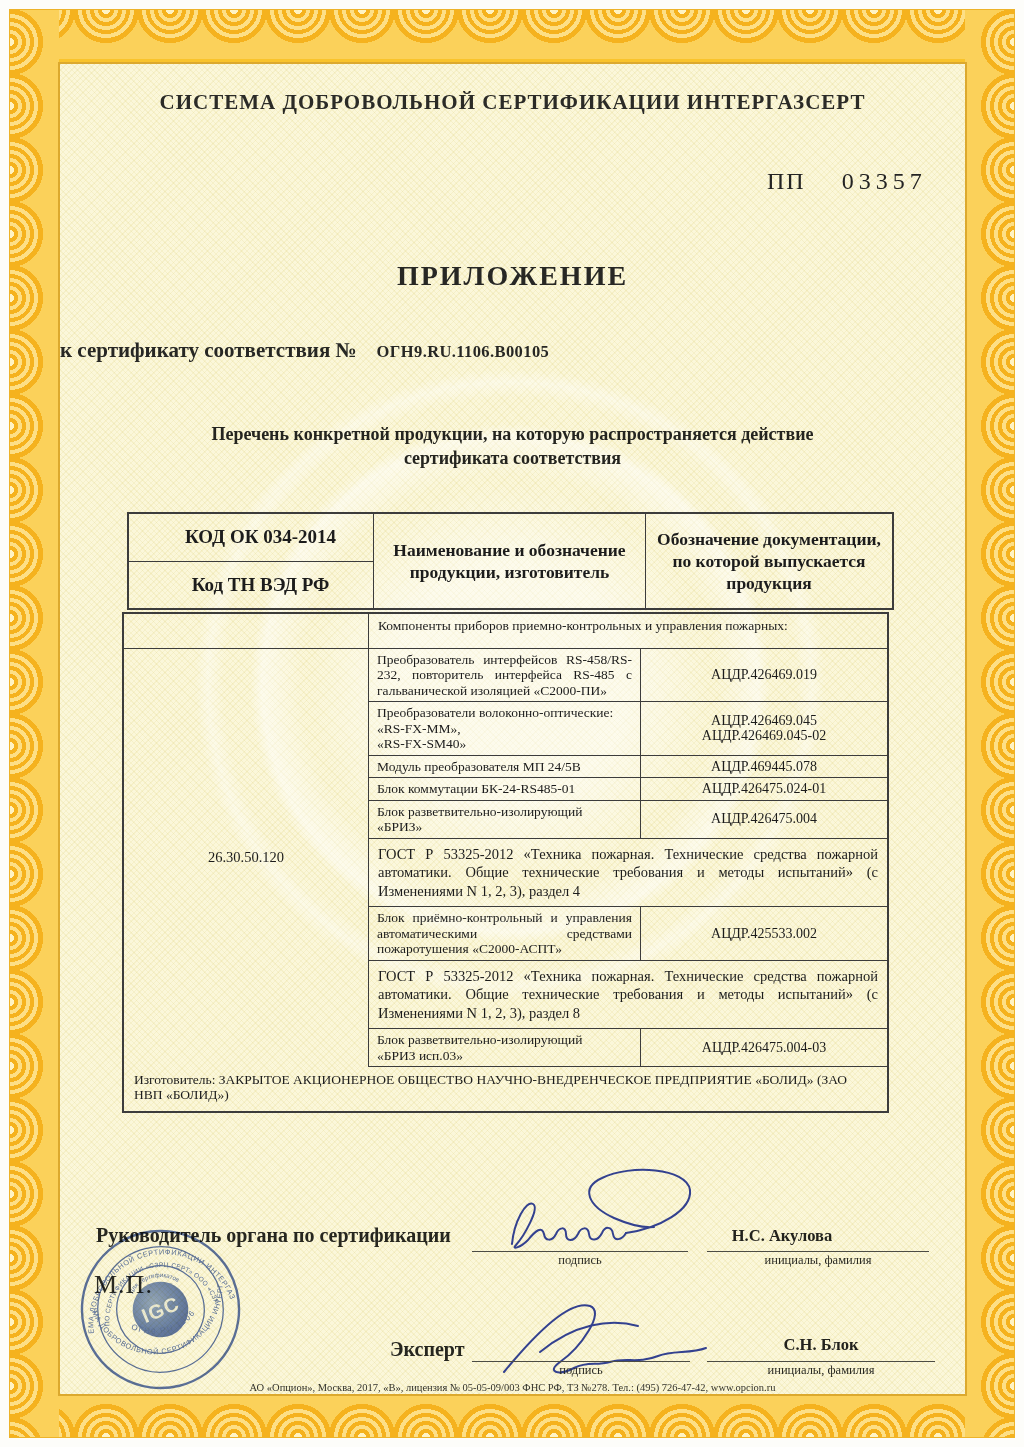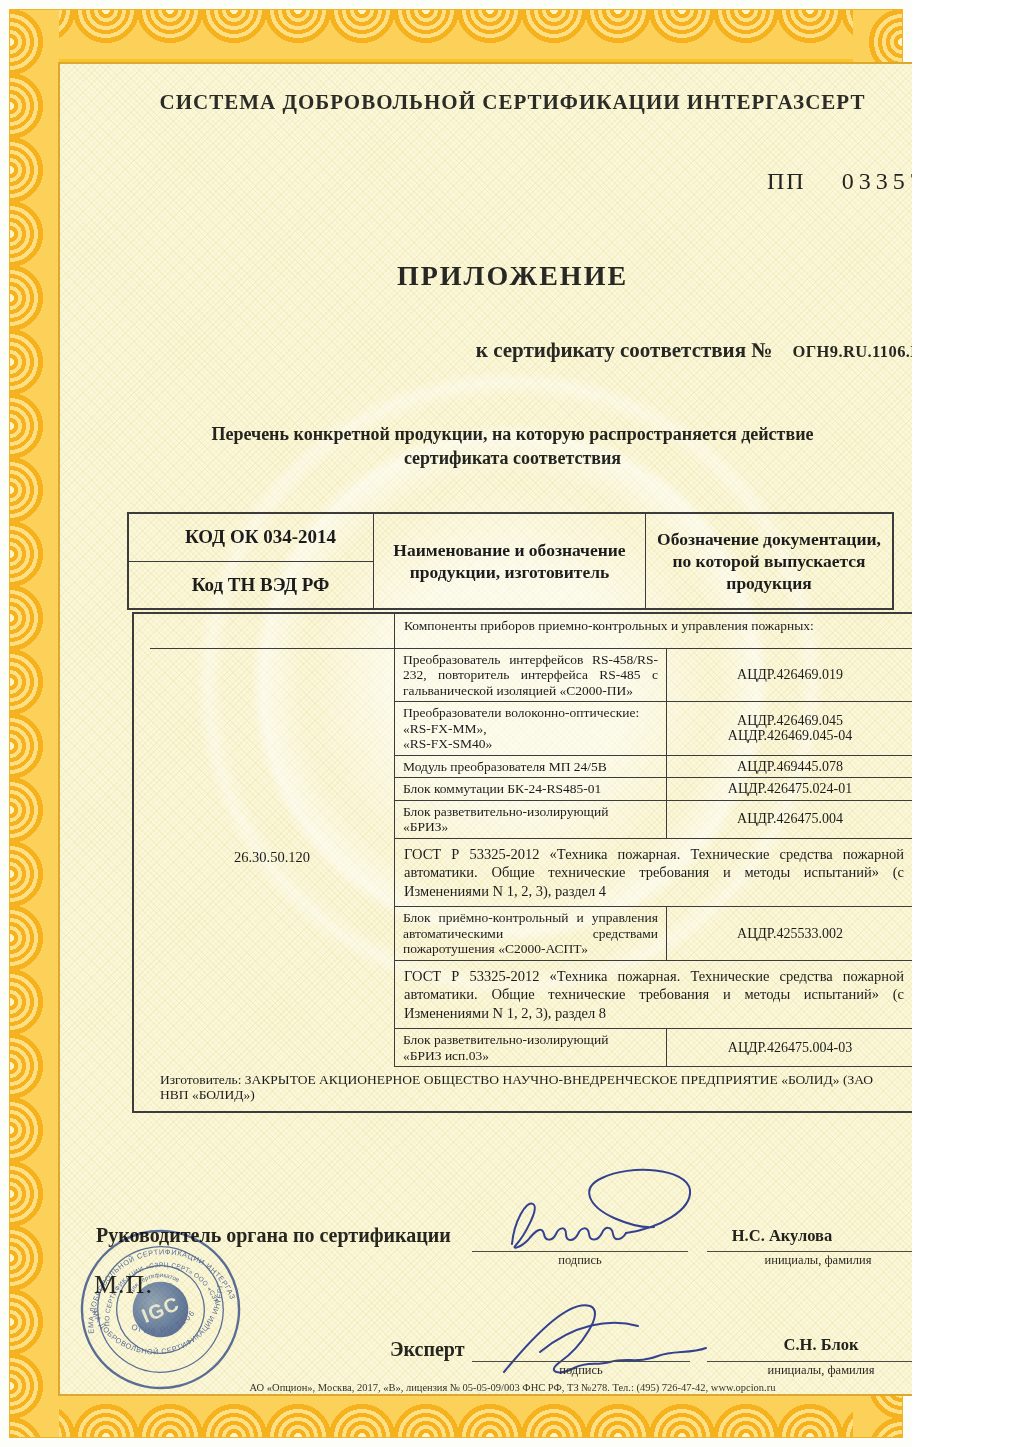--- a/index.html
+++ b/index.html
@@ -1,16 +1,16 @@
 <!DOCTYPE html>
 <html><head>
 <meta charset="utf-8">
 <style>
   html,body{margin:0;padding:0;background:#ffffff;}
-  .page{position:relative;width:912px;height:1447px;background:#fdfdfa;overflow:hidden;
+  .page{position:relative;width:1024px;height:1447px;background:#fdfdfa;overflow:hidden;
         font-family:"Liberation Serif", serif;color:#1c1c1c;}
   
   .frame{position:absolute;inset:9px;background:#f9c32b;border:1px solid #edb32a;}
   .band{position:absolute;}
   .band.top{top:0;left:0;right:0;height:49px;
     background-image:radial-gradient(circle at 32px 0px,#fff3c4 0 4px,#f5b21e 4px 8px,#fddf86 8px 12px,#f5b21e 12px 16px,#fddf86 16px 20px,#f5b21e 20px 24px,#fddf86 24px 28px,#f5b21e 28px 33px,#fbd15a 33px 64px);
     background-size:64px 49px;background-repeat:repeat-x;}
   .band.bottom{bottom:0;left:0;right:0;height:49px;
     background-image:radial-gradient(circle at 32px 49px,#fff3c4 0 4px,#f5b21e 4px 8px,#fddf86 8px 12px,#f5b21e 12px 16px,#fddf86 16px 20px,#f5b21e 20px 24px,#fddf86 24px 28px,#f5b21e 28px 33px,#fbd15a 33px 64px);
     background-size:64px 49px;background-repeat:repeat-x;}
@@ -28,38 +28,38 @@
       radial-gradient(circle at 450px 620px, rgba(255,255,255,.5) 0 118px, rgba(255,255,255,0) 200px),
       repeating-linear-gradient(45deg, rgba(213,196,92,.14) 0 1px, rgba(0,0,0,0) 1px 4px),
       repeating-linear-gradient(135deg, rgba(213,196,92,.14) 0 1px, rgba(0,0,0,0) 1px 4px);}
   .sys-title{position:absolute;left:0;right:0;top:26px;text-align:center;
     font-size:21px;font-weight:bold;letter-spacing:1px;color:#2b2b27;}
   .form-num{position:absolute;left:707px;top:104px;font-size:24px;color:#242424;}
   .form-num .ft{letter-spacing:2px;}
   .form-num .fn{margin-left:36px;letter-spacing:5px;}
   .doc-title{position:absolute;left:0;right:0;top:196px;text-align:center;
     font-size:28px;font-weight:bold;letter-spacing:2px;color:#272724;}
-  .cert-line{position:absolute;left:0;right:0;top:274px;text-align:right;color:#272724;}
+  .cert-line{position:absolute;left:0;right:0;top:274px;text-align:left;color:#272724;}
   .cert-line .pref{font-size:21px;font-weight:bold;}
   .cert-line .num{font-size:16.5px;font-weight:bold;margin-left:16px;letter-spacing:.4px;}
   .purpose{position:absolute;left:40px;right:40px;top:358px;text-align:center;
     font-size:18px;font-weight:bold;line-height:24px;white-space:pre-line;color:#24241f;}
   
   .thead{position:absolute;left:67px;top:448px;width:763px;height:94px;
     display:grid;grid-template-columns:245px 272px 246px;border:2px solid #3c3c3c;}
   .th{display:flex;align-items:center;justify-content:center;text-align:center;
     font-weight:bold;font-size:17.5px;line-height:22px;padding:0 6px;}
   .th-col1{display:flex;flex-direction:column;border-right:1px solid #3c3c3c;}
   .th-col1 .h{flex:1;display:flex;align-items:center;justify-content:center;
     font-weight:bold;font-size:19px;padding-left:19px;}
   .th-col1 .h:first-child{border-bottom:1px solid #3c3c3c;}
   .th-mid{border-right:1px solid #3c3c3c;}
-  .tbody{position:absolute;left:72px;top:548px;width:763px;
+  .tbody{position:absolute;left:62px;top:548px;width:763px;
     display:grid;grid-template-columns:245px 272px 246px;border:2px solid #3c3c3c;
-    font-size:13.5px;line-height:15.5px;padding-left:16px;}
+    font-size:13.5px;line-height:15.5px;}
   .cell{padding:3px 8px;}
   .bb{border-bottom:1px solid #3c3c3c;}
   .br{border-right:1px solid #3c3c3c;}
   .c-empty{grid-row:1;grid-column:1;}
   .c-group{grid-row:1;grid-column:2/4;padding:4px 9px 14px;}
   .c-code{grid-row:2/11;grid-column:1;display:flex;align-items:center;justify-content:center;
     font-size:14.5px;padding:0;}
   .cn{text-align:justify;white-space:pre-line;}
   .cd{display:flex;align-items:center;justify-content:center;text-align:center;
     white-space:pre-line;font-size:14px;}
@@ -124,21 +124,21 @@
       <div class="cell c-group bb">Компоненты приборов приемно-контрольных и управления пожарных:</div>
       <div class="cell c-code br">26.30.50.120</div>
 
       <div class="cell cn c-name gr2 bb br">Преобразователь интерфейсов RS-458/RS-232, повторитель интерфейса RS-485 с гальванической изоляцией «С2000-ПИ»</div>
       <div class="cell cd c-doc gr2 bb">АЦДР.426469.019</div>
 
       <div class="cell cn c-name gr3 bb br">Преобразователи волоконно-оптические:
 «RS-FX-MM»,
 «RS-FX-SM40»</div>
       <div class="cell cd c-doc gr3 bb">АЦДР.426469.045
-АЦДР.426469.045-04</div>
+АЦДР.426469.045-02</div>
 
       <div class="cell cn c-name gr4 bb br">Модуль преобразователя МП 24/5В</div>
       <div class="cell cd c-doc gr4 bb">АЦДР.469445.078</div>
 
       <div class="cell cn c-name gr5 bb br">Блок коммутации БК-24-RS485-01</div>
       <div class="cell cd c-doc gr5 bb">АЦДР.426475.024-01</div>
 
       <div class="cell cn c-name gr6 bb br">Блок разветвительно-изолирующий
 «БРИЗ»</div>
       <div class="cell cd c-doc gr6 bb">АЦДР.426475.004</div>

